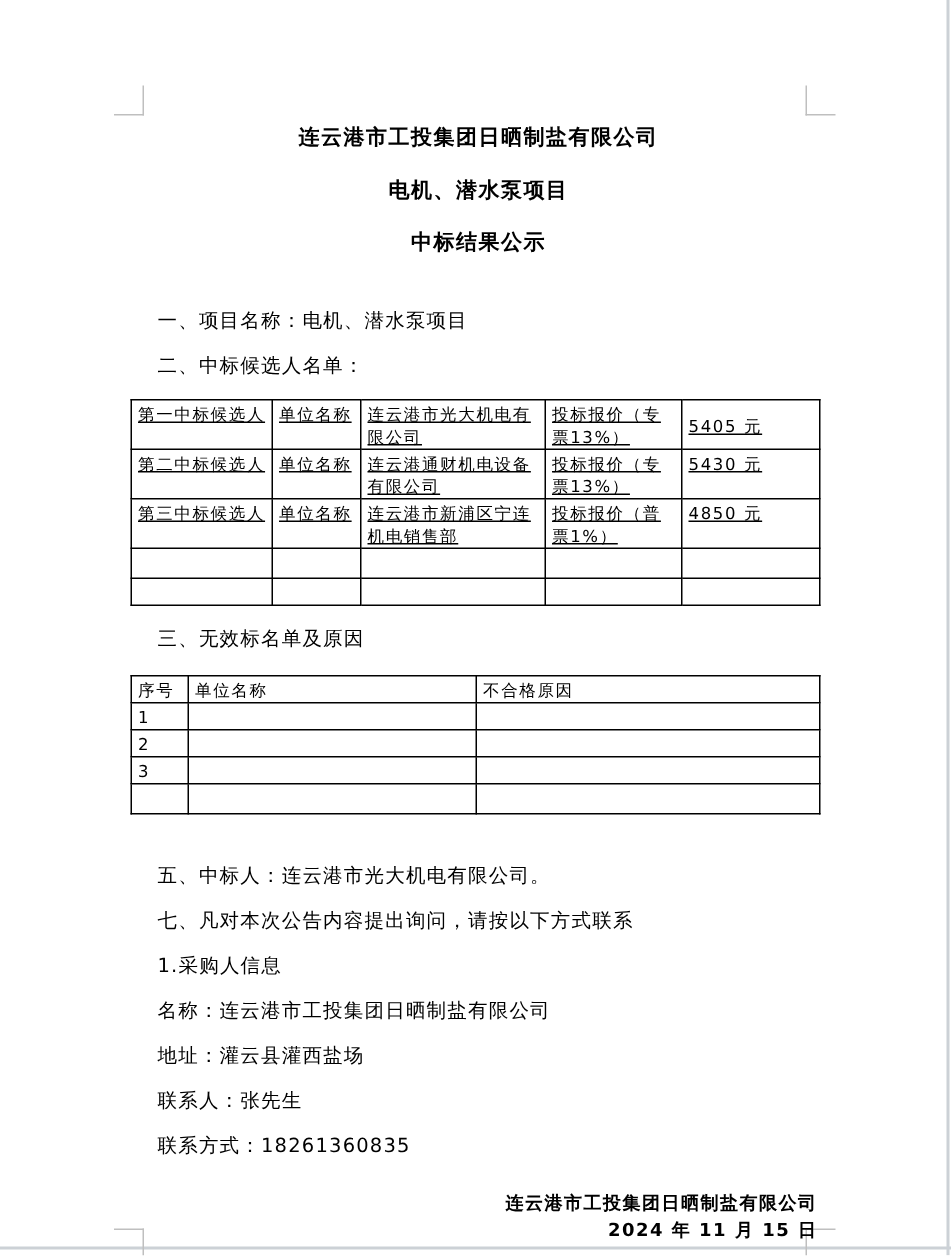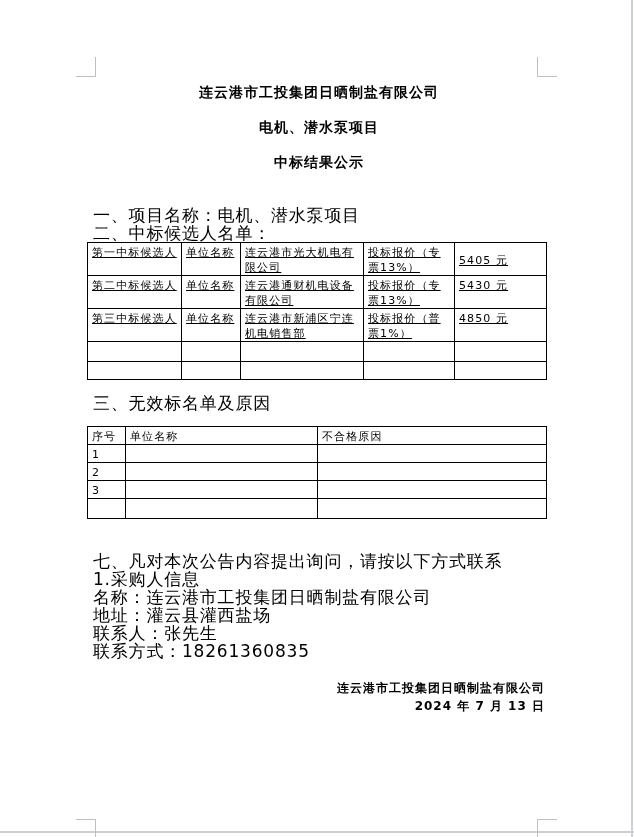--- a/index.html
+++ b/index.html
@@ -20,21 +20,21 @@
   .mark-tl { left: 76px;  top: 57px;  border-right: 1px solid #bfbfbf; border-bottom: 1px solid #bfbfbf; }
   .mark-tr { left: 537px; top: 57px;  border-left: 1px solid #bfbfbf;  border-bottom: 1px solid #bfbfbf; }
   .mark-bl { left: 76px;  top: 819px; height: 18px; border-right: 1px solid #bfbfbf; border-top: 1px solid #bfbfbf; }
   .mark-br { left: 537px; top: 819px; height: 18px; border-left: 1px solid #bfbfbf;  border-top: 1px solid #bfbfbf; }
 
   .content { position: absolute; left: 93px; top: 84px; width: 452px; }
 
   .title { font-size: 14px; font-weight: bold; letter-spacing: 1px; text-align: center; line-height: 16px; margin: 0 0 19px 0; }
   .title-last { margin-bottom: 36px; }
 
-  .line { font-size: 17px; letter-spacing: 0.8px; line-height: 18px; margin: 0; }
+  .line { font-size: 13px; letter-spacing: 0.8px; line-height: 18px; margin: 12px; }
   .h3 { margin-top: 14px; }
 
   table { border-collapse: collapse; table-layout: fixed; margin-left: -6px; }
   td {
     border: 1px solid #000000;
     font-size: 11px;
     letter-spacing: 1.1px;
     line-height: 15px;
     text-align: left;
     vertical-align: top;
@@ -156,27 +156,28 @@
         </tr>
         <tr>
           <td></td>
           <td></td>
           <td></td>
         </tr>
       </tbody>
     </table>
 
     <div class="paras">
+      <p class="line">五、中标人：连云港市光大机电有限公司。</p>
       <p class="line">七、凡对本次公告内容提出询问，请按以下方式联系</p>
       <p class="line">1.采购人信息</p>
       <p class="line">名称：连云港市工投集团日晒制盐有限公司</p>
       <p class="line">地址：灌云县灌西盐场</p>
       <p class="line">联系人：张先生</p>
       <p class="line">联系方式：18261360835</p>
     </div>
 
     <div class="sig">
       <p>连云港市工投集团日晒制盐有限公司</p>
-      <p>2024 年 7 月 13 日</p>
+      <p>2024 年 11 月 15 日</p>
     </div>
 
   </div>
 </div>
 
 </body></html>

